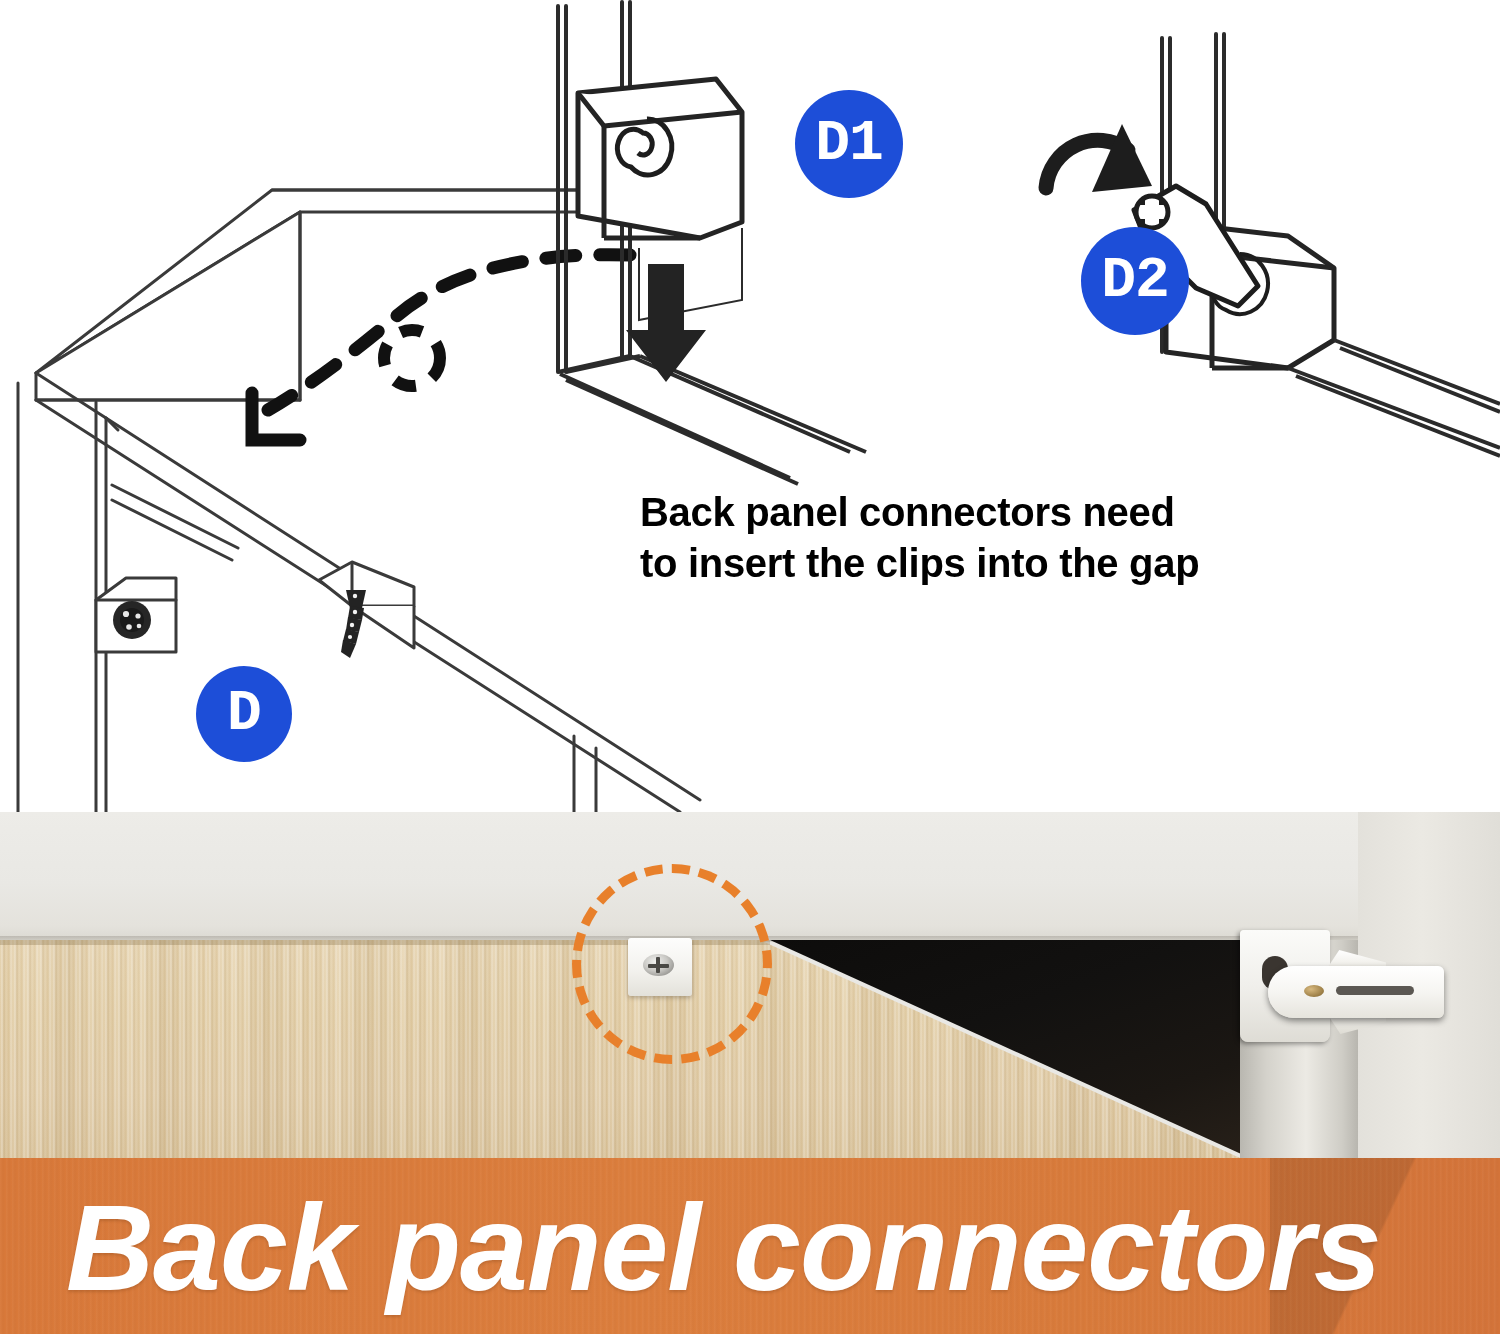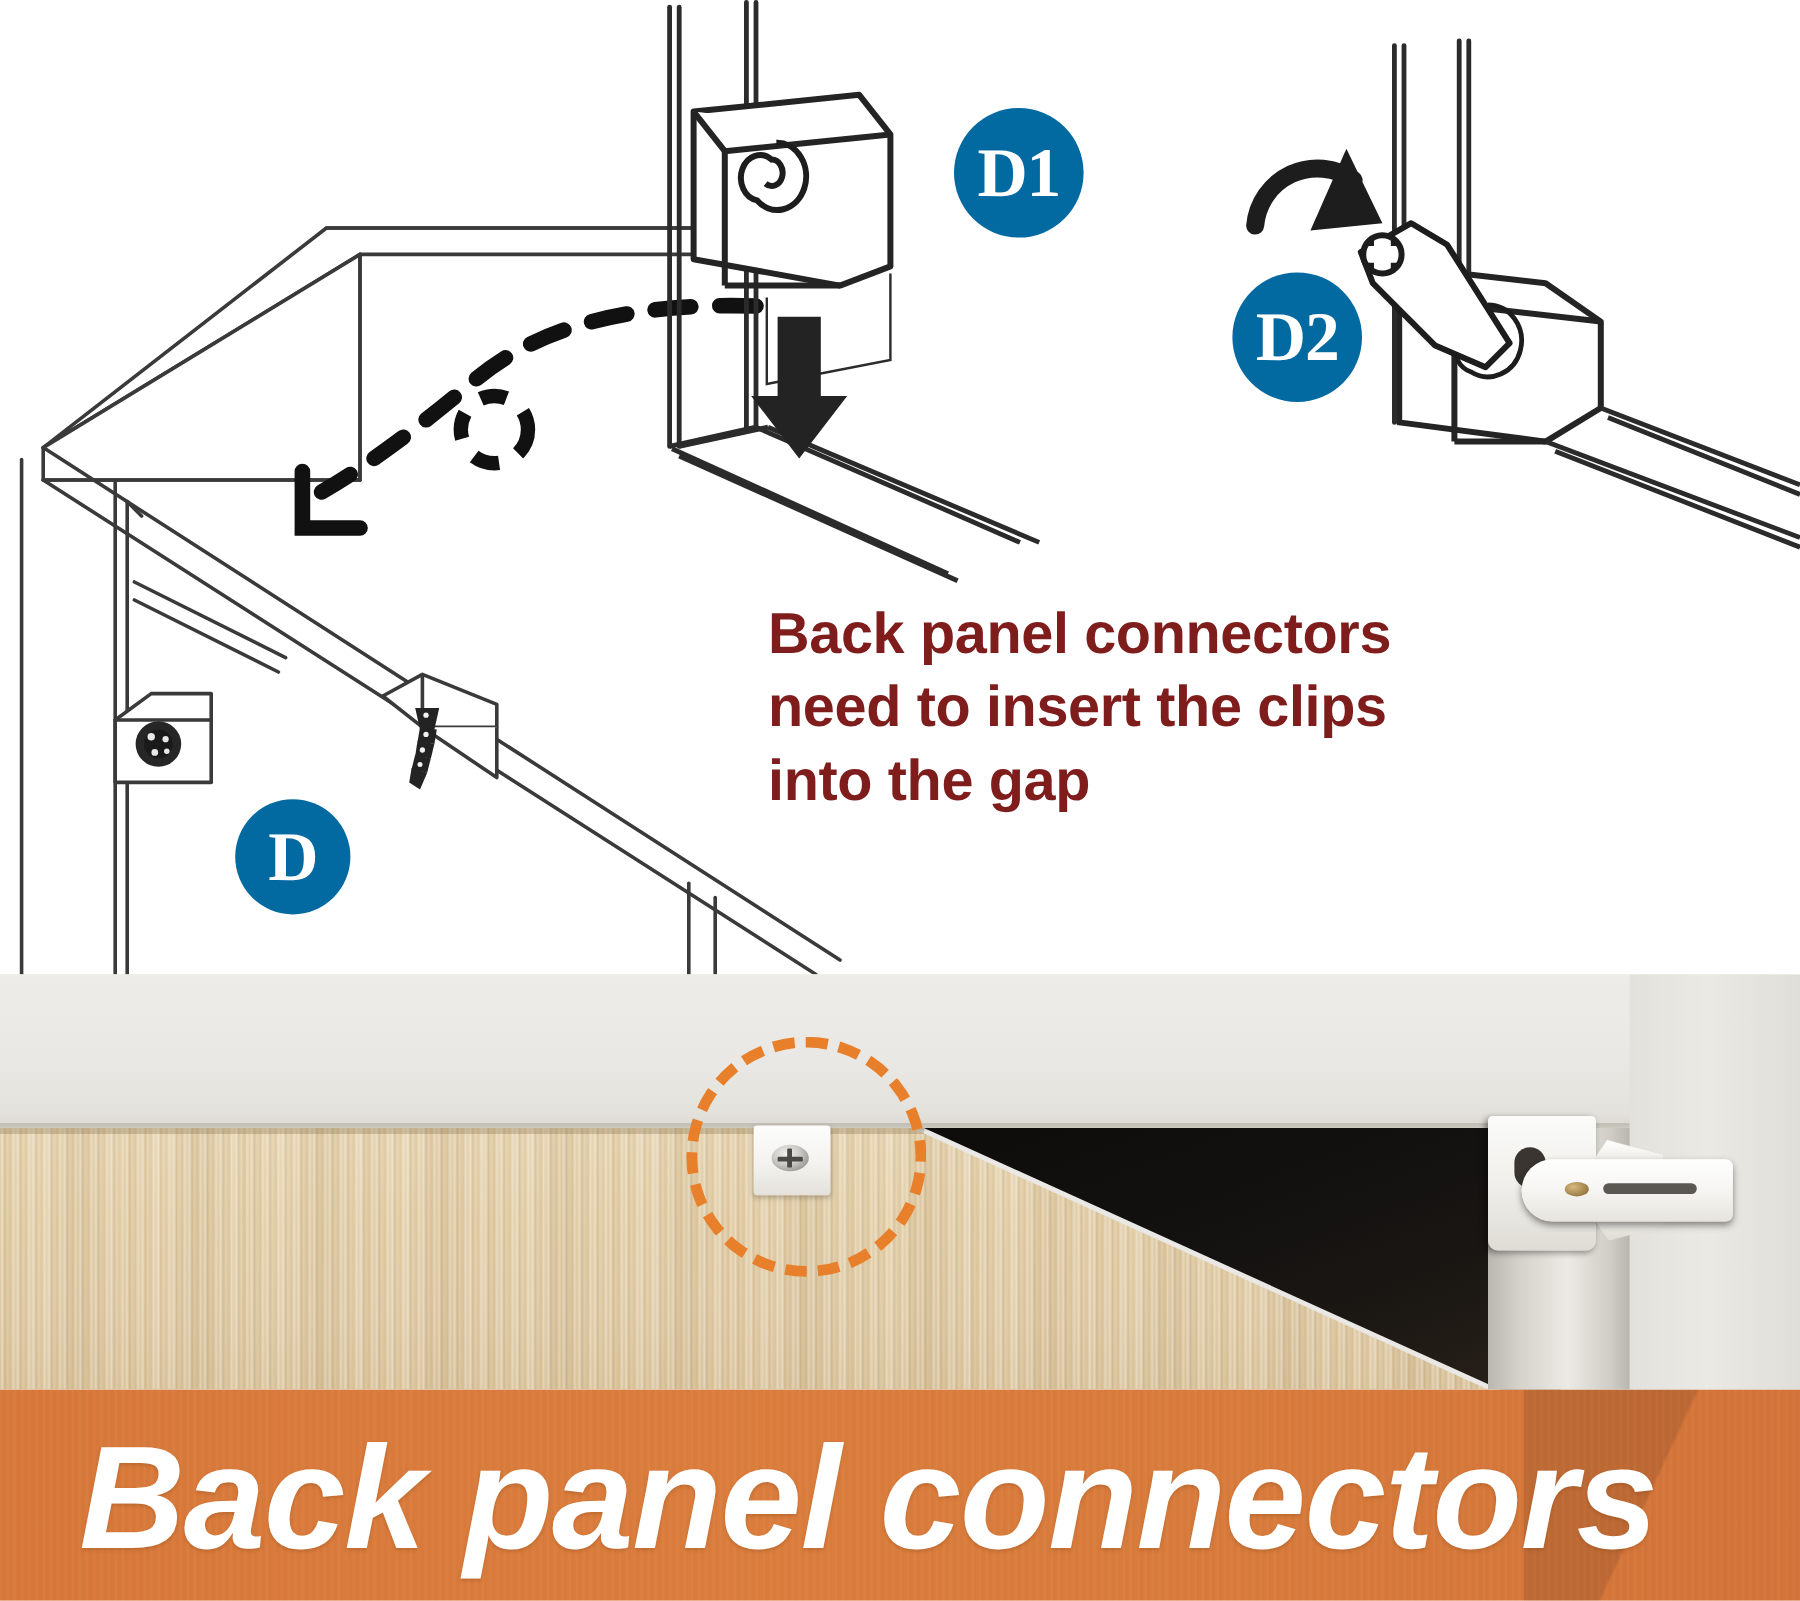--- a/index.html
+++ b/index.html
@@ -15,35 +15,35 @@
   
   .diagram-panel{
     position:absolute; left:0; top:0; width:1500px; height:812px;
     background:#ffffff; overflow:hidden;
   }
   .diagram-svg{ position:absolute; left:0; top:0; width:1500px; height:812px; }
 
   
   .badge{
     position:absolute; border-radius:50%;
-    background:#0369a1; color:#ffffff;
+    background:#1d4ed8; color:#ffffff;
     display:flex; align-items:center; justify-content:center;
     font-weight:700; letter-spacing:-1px;
-    font-family:Liberation Serif, serif;
+    font-family:Liberation Mono, monospace;
     line-height:1;
   }
   .badge-d   { left:196px; top:666px; width:96px;  height:96px;  font-size:58px; }
   .badge-d1  { left:795px; top:90px;  width:108px; height:108px; font-size:58px; }
-  .badge-d2  { left:1027px;top:227px; width:108px; height:108px; font-size:58px;justify-content:center; }
+  .badge-d2  { left:1081px;top:227px; width:108px; height:108px; font-size:58px;justify-content:center; }
 
   
   .caption{
     position:absolute; left:640px; top:487px; width:560px;
-    font-size:48px; font-weight:700; line-height:1.28;
-    color:#7f1d1d; letter-spacing:-0.3px;margin-top:11px;
+    font-size:40px; font-weight:700; line-height:1.28;
+    color:#000000; letter-spacing:-0.3px;
   }
 
   
   .photo{
     position:absolute; left:0; top:812px; width:1500px; height:346px;
     overflow:hidden; background:#e9e8e4;
   }
   
   .photo-shelf{
     position:absolute; left:0; top:0; width:1500px; height:130px;

